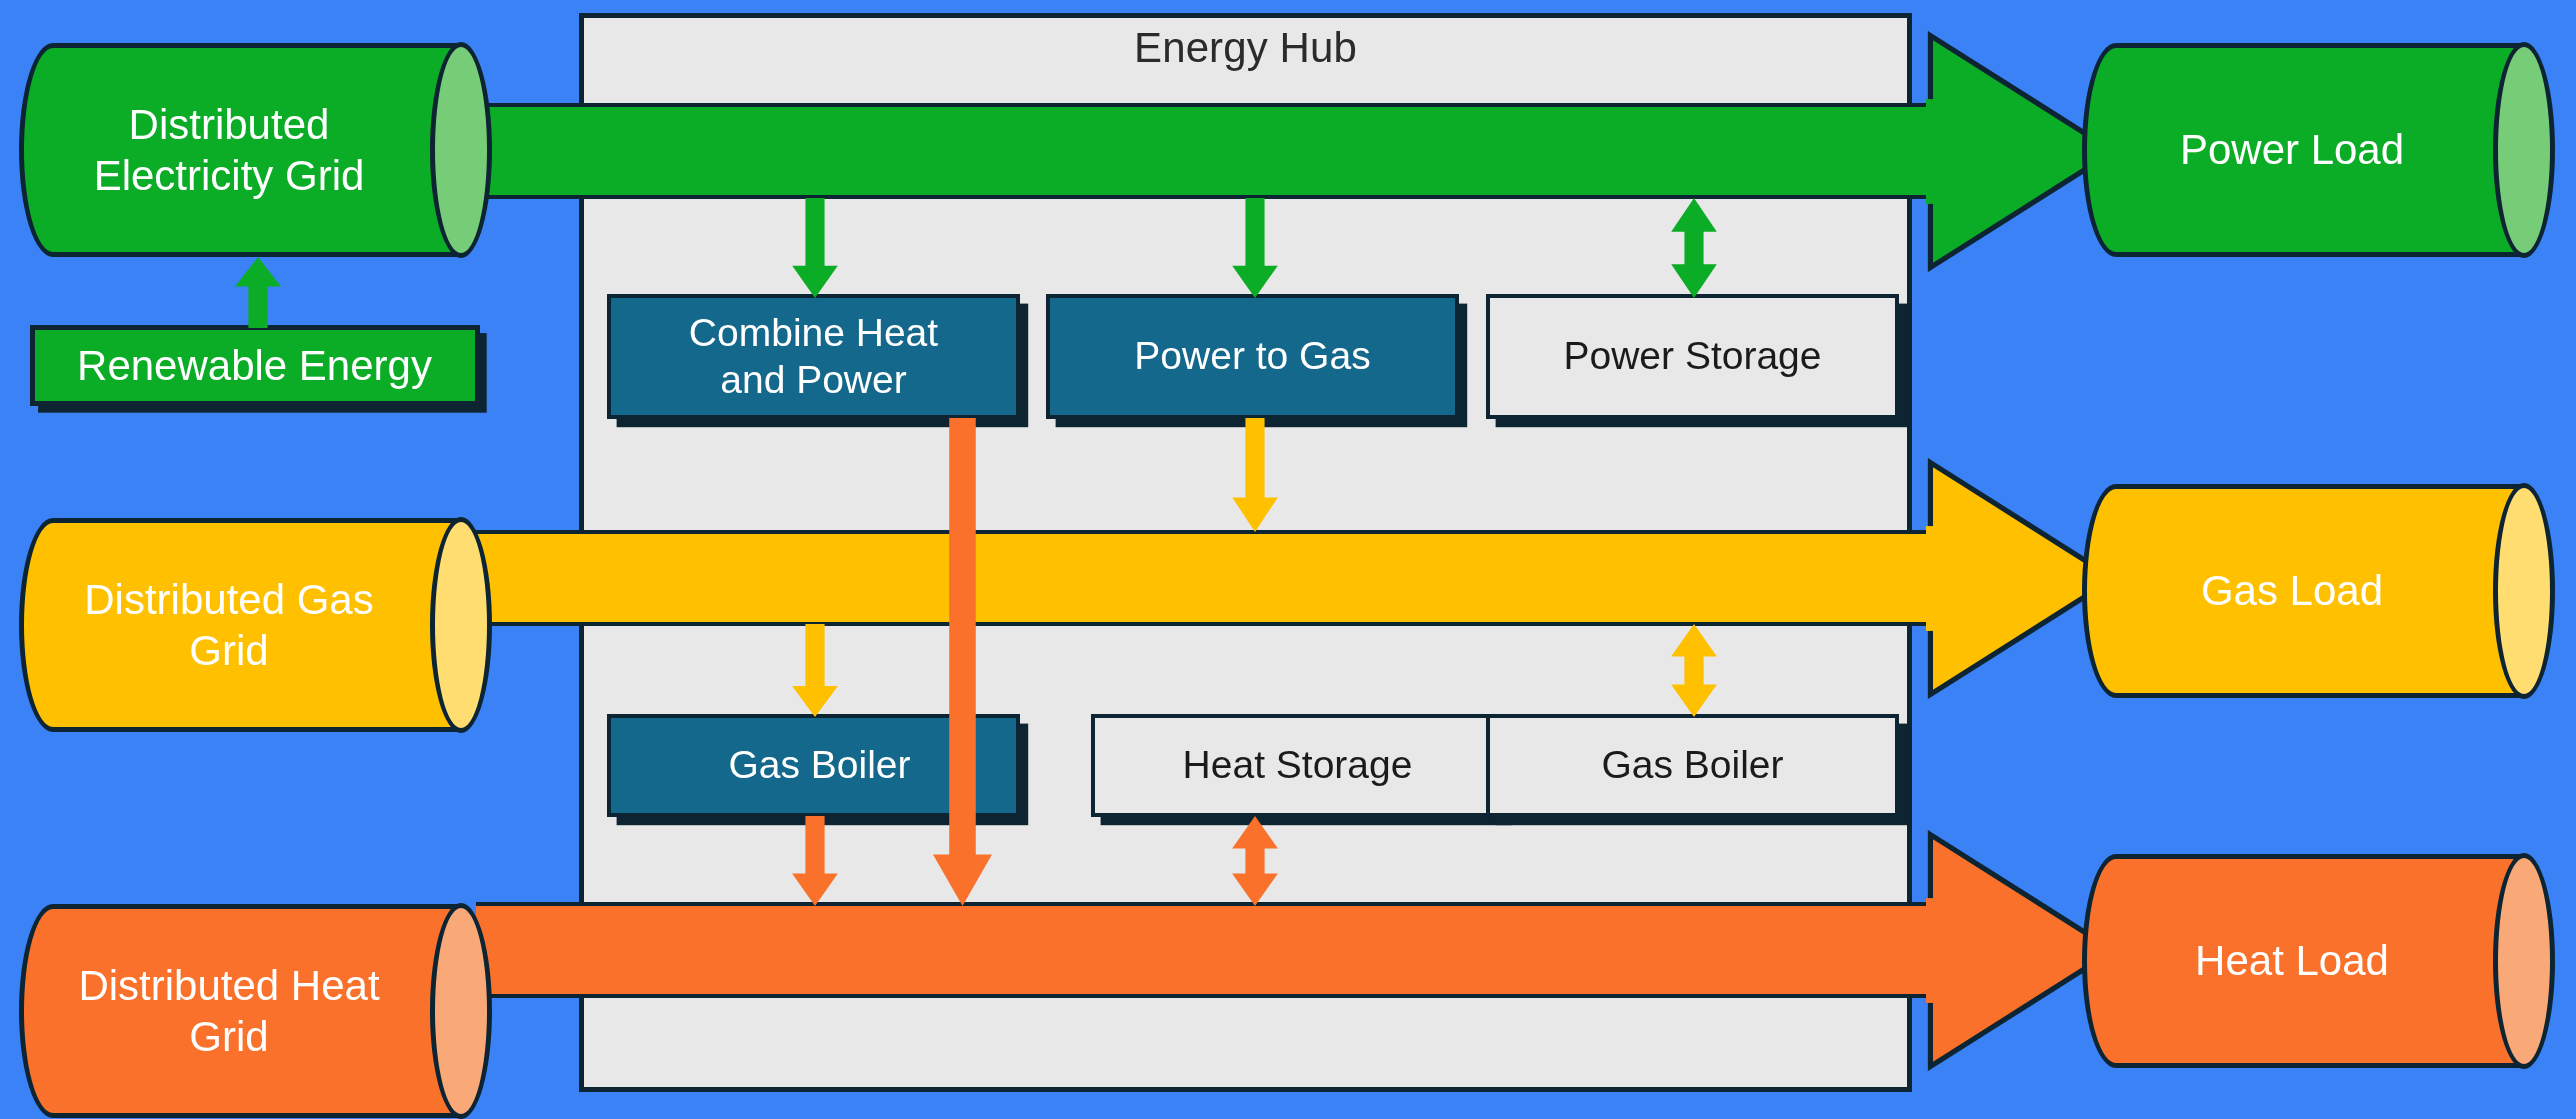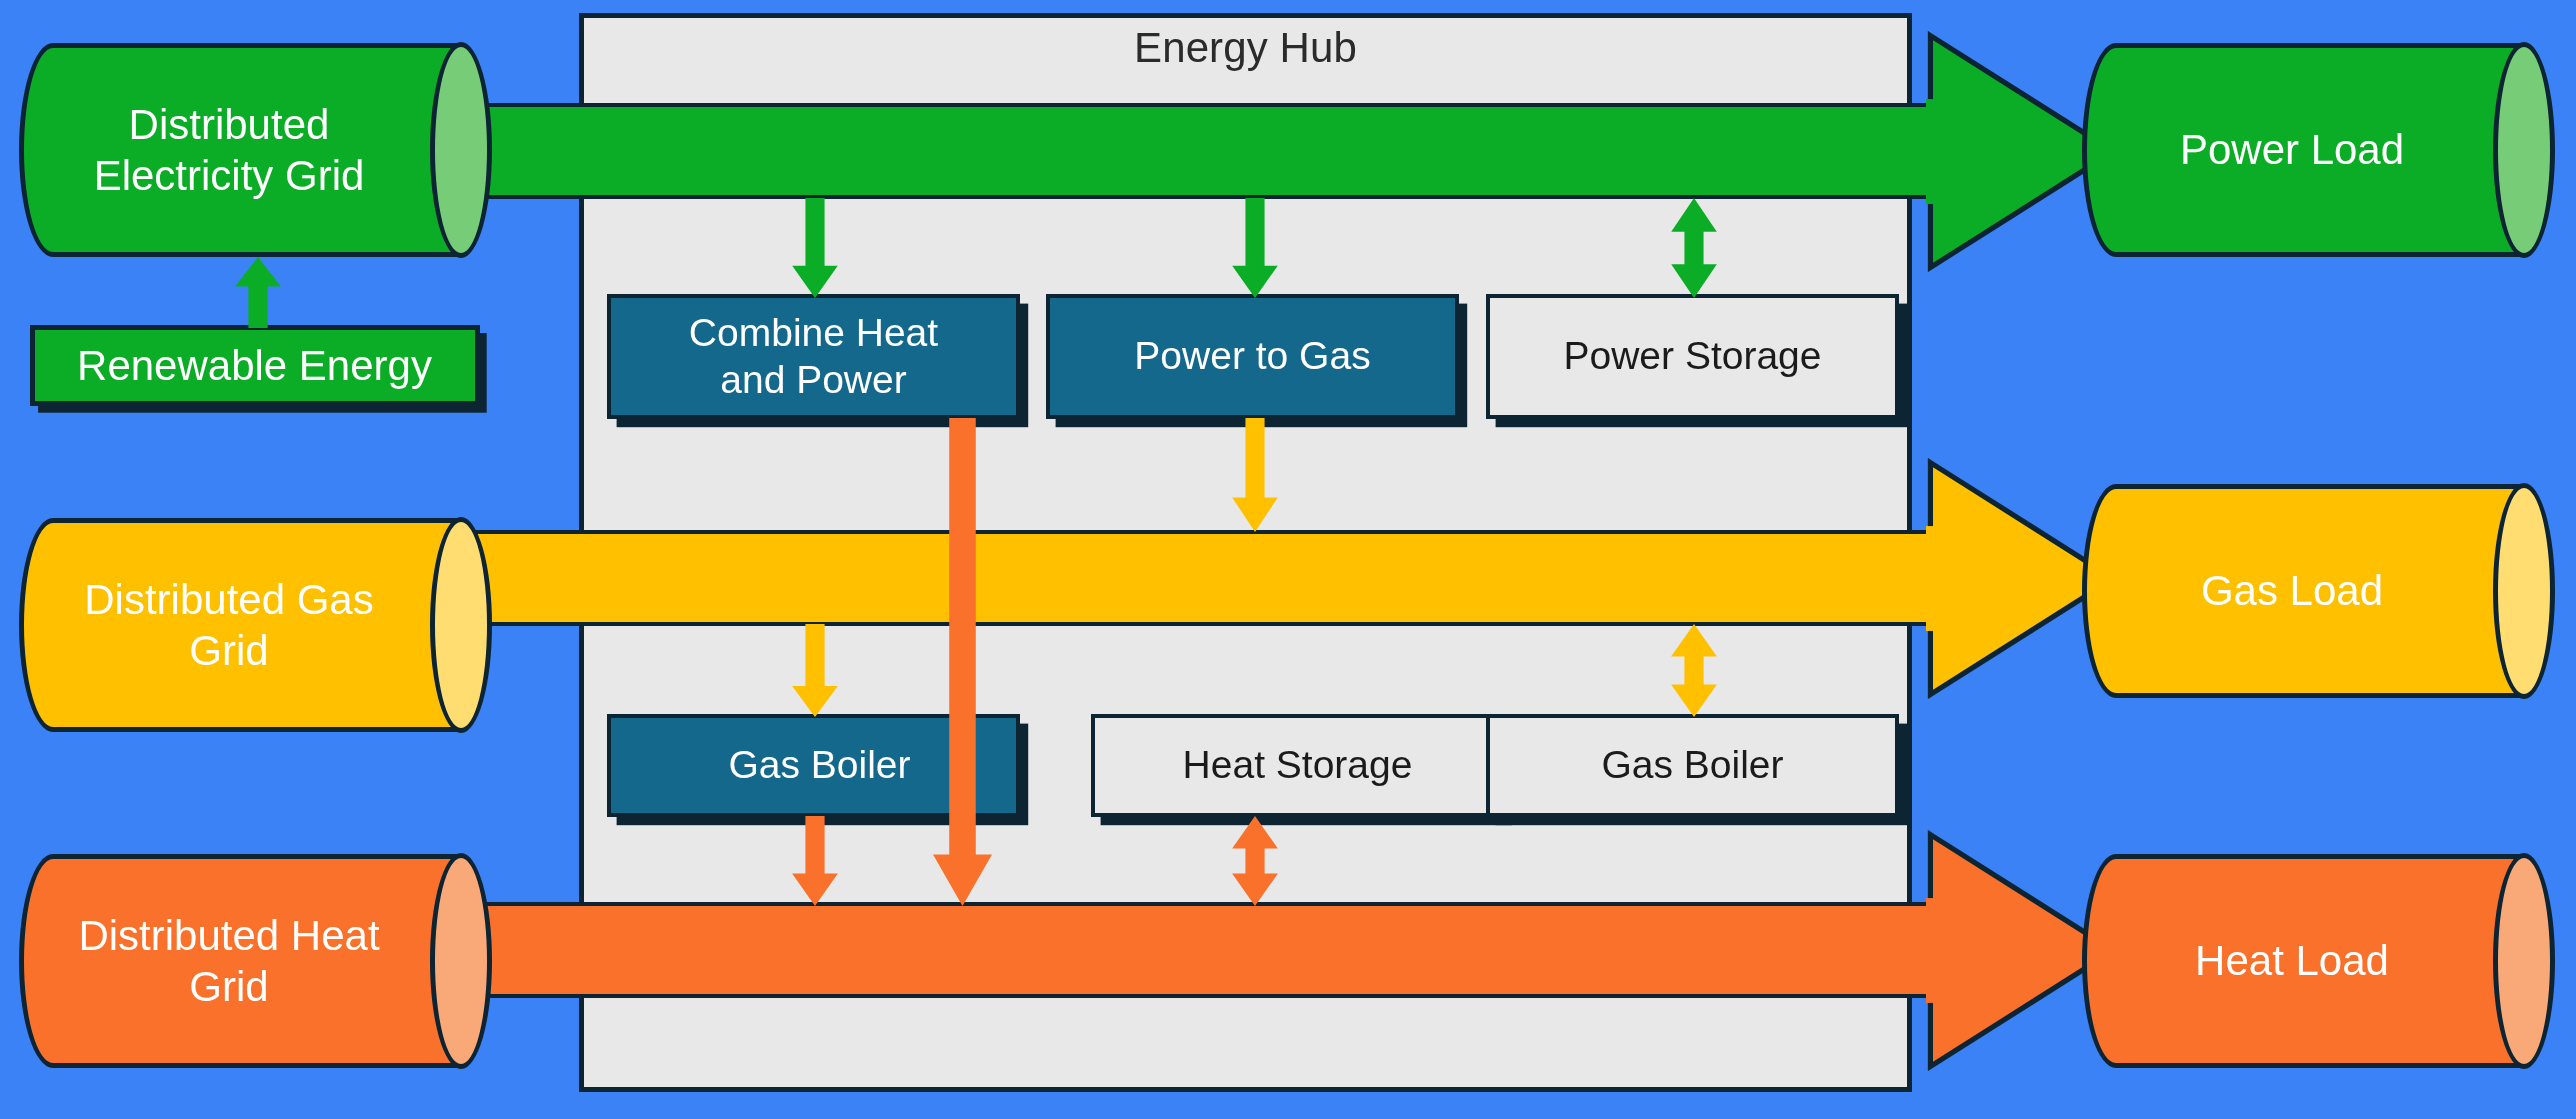--- a/index.html
+++ b/index.html
@@ -245,21 +245,21 @@
   </div>
 
   <svg class="abs conn" style="left:792px; top:624px; width:46px; height:93px;" viewBox="0 0 62 126">
     <polygon points="31,126 62,84 44,84 44,0 18,0 18,84 0,84" fill="#ffc000"></polygon>
   </svg>
 
   <svg class="abs conn" style="left:1671px; top:624px; width:46px; height:93px;" viewBox="0 0 62 126">
     <polygon points="31,0 62,44 44,44 44,82 62,82 31,126 0,82 18,82 18,44 0,44" fill="#ffc000"></polygon>
   </svg>
 
-  <div class="abs cyl" style="left:19px; top:854px; width:472px; height:214px;">
+  <div class="abs cyl" style="left:19px; top:904px; width:472px; height:214px;">
     <div class="body" style="background:#f9712a;"></div>
     <div class="cap" style="background:#f9a878;"></div>
     <div class="label">
       <span>
         <span>Distributed Heat</span><br>
         <span>Grid</span>
       </span>
     </div>
   </div>
 

